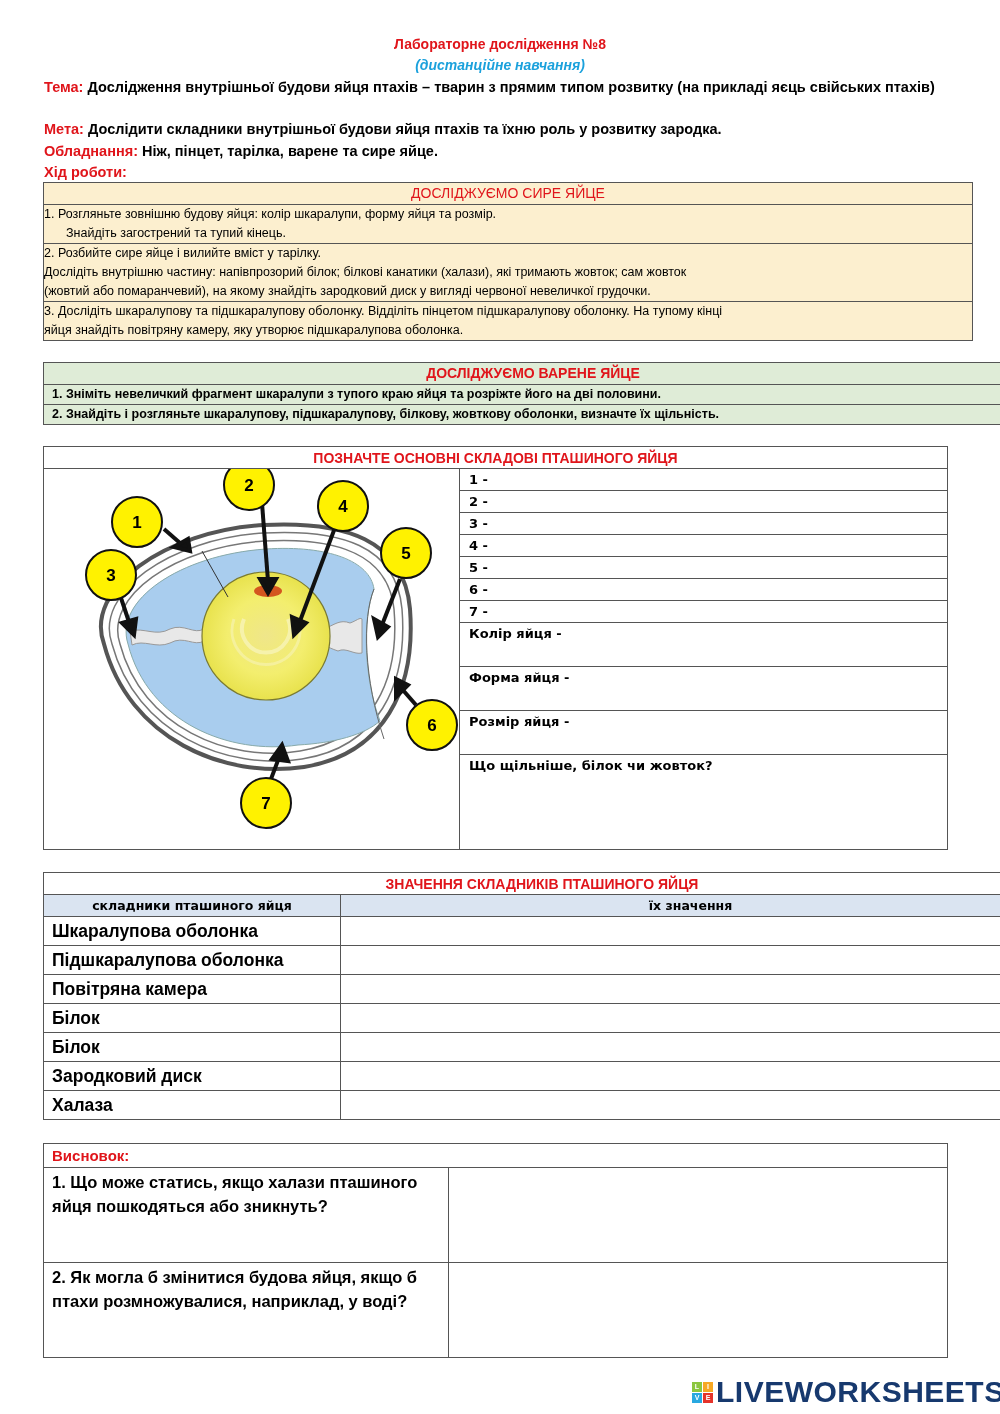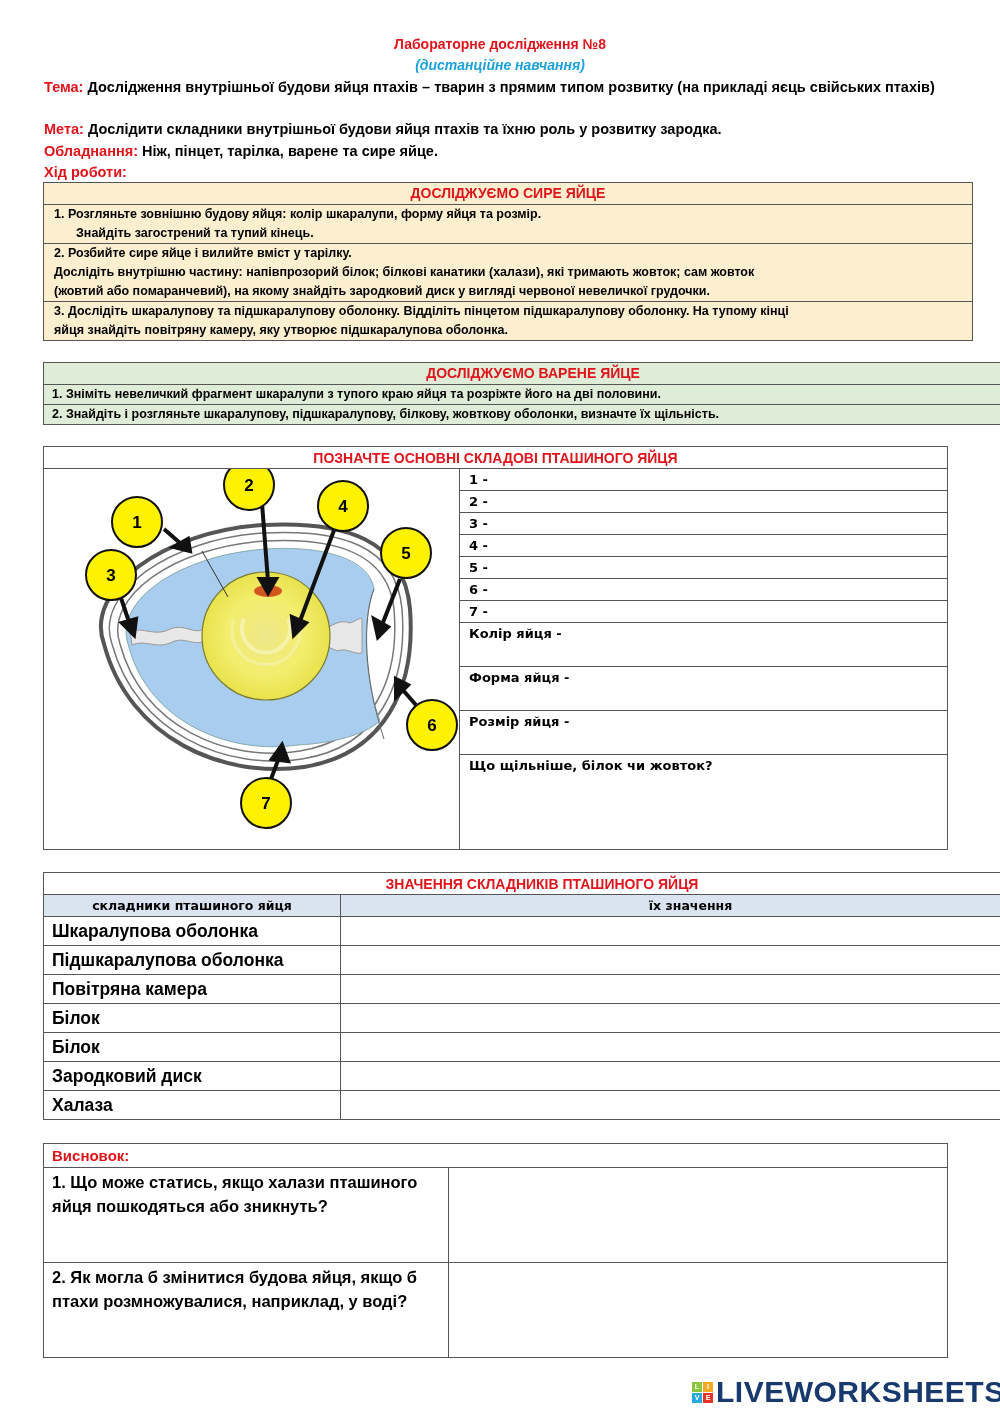--- a/index.html
+++ b/index.html
@@ -9,21 +9,21 @@
   .hdr-title { position: absolute; left: 0; width: 1000px; top: 36px; text-align: center; color: #e0151b; font-weight: bold; font-size: 14px; }
   .hdr-sub { position: absolute; left: 0; width: 1000px; top: 57px; text-align: center; color: #1ba1dc; font-weight: bold; font-style: italic; font-size: 14px; }
   .meta { position: absolute; left: 44px; width: 920px; font-weight: bold; font-size: 14.5px; line-height: 21px; }
   .meta .lbl { color: #e0151b; }
 
   table { border-collapse: collapse; position: absolute; }
   td, th { border: 1px solid #555; }
 
   
   .raw { left: 43px; top: 182px; width: 930px; background: #fcefcf; }
-  .raw td { font-weight: bold; font-size: 12.5px; line-height: 19px; padding: 0 10px; margin-top: 22px; }
+  .raw td { font-weight: normal; font-size: 12.5px; line-height: 19px; padding: 0 0; margin-top: 22px; }
   .raw .head { text-align: center; color: #e0151b; font-size: 14px; height: 22px; }
 
   
   .boiled { left: 43px; top: 362px; width: 980px; background: #dfecd7; }
   .boiled td { font-weight: bold; font-size: 12.5px; line-height: 19px; padding: 0 8px; }
   .boiled .head { text-align: center; color: #e0151b; font-size: 14px; height: 22px; }
 
   
   .label-box { position: absolute; left: 43px; top: 446px; width: 905px; height: 404px; border: 1px solid #555; text-decoration: underline; }
   .label-box .head { position: absolute; left: 0; top: 0; width: 903px; height: 22px; border-bottom: 1px solid #555; text-align: center; color: #e0151b; font-weight: bold; font-size: 14px; line-height: 22px; }

